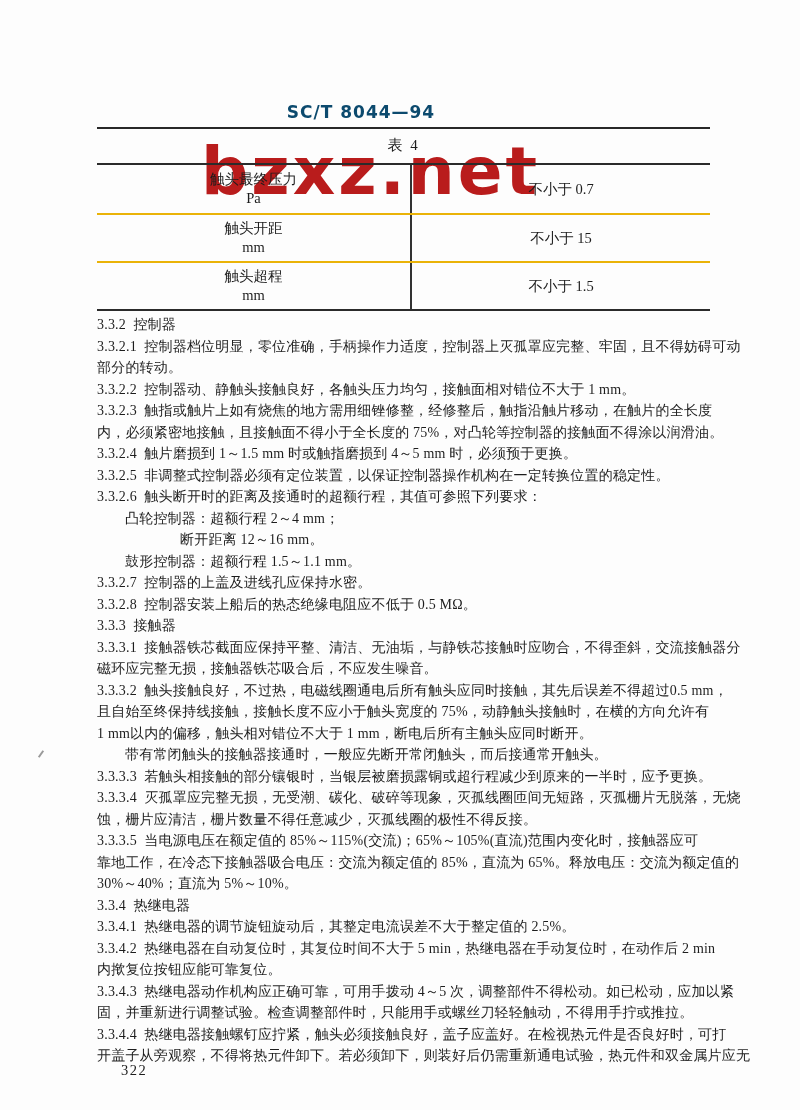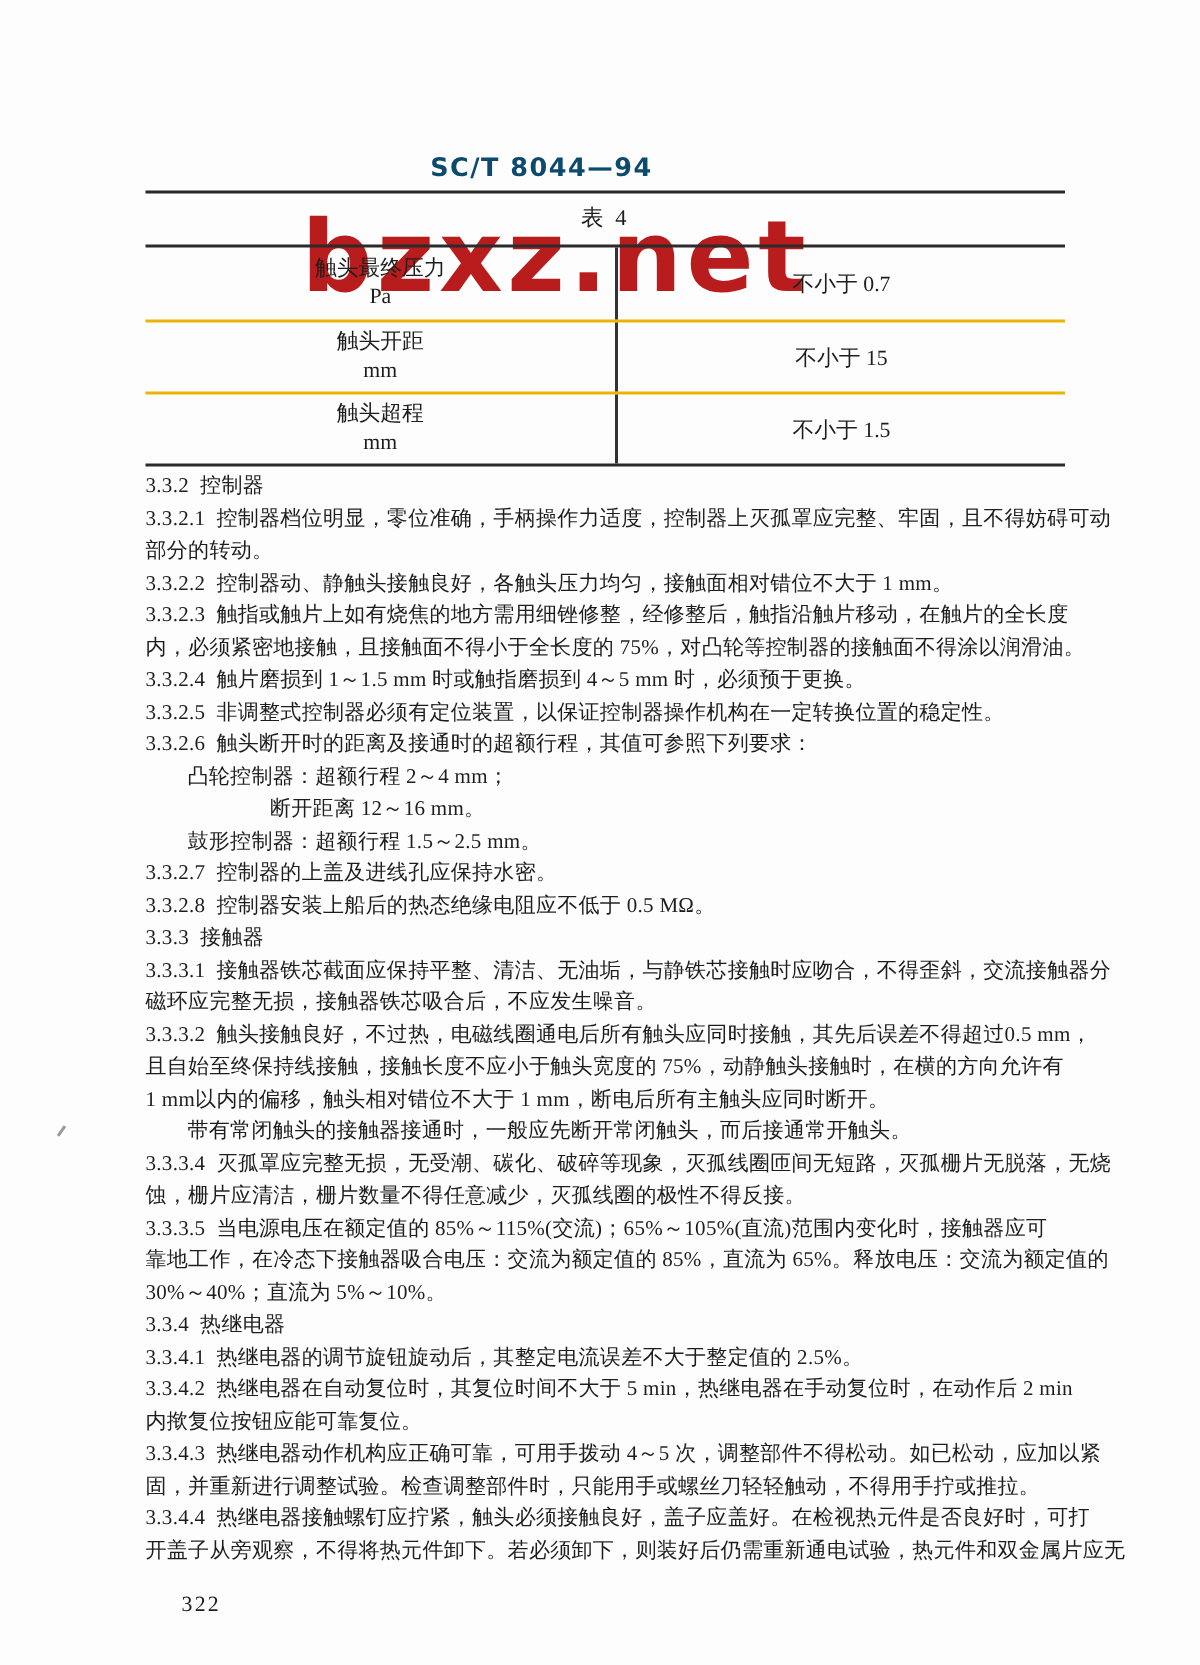--- a/index.html
+++ b/index.html
@@ -95,30 +95,31 @@
       <div class="t-line ind0">3.3.2.1  控制器档位明显，零位准确，手柄操作力适度，控制器上灭孤罩应完整、牢固，且不得妨碍可动</div>
       <div class="t-line ind0">部分的转动。</div>
       <div class="t-line ind0">3.3.2.2  控制器动、静触头接触良好，各触头压力均匀，接触面相对错位不大于 1 mm。</div>
       <div class="t-line ind0">3.3.2.3  触指或触片上如有烧焦的地方需用细锉修整，经修整后，触指沿触片移动，在触片的全长度</div>
       <div class="t-line ind0">内，必须紧密地接触，且接触面不得小于全长度的 75%，对凸轮等控制器的接触面不得涂以润滑油。</div>
       <div class="t-line ind0">3.3.2.4  触片磨损到 1～1.5 mm 时或触指磨损到 4～5 mm 时，必须预于更换。</div>
       <div class="t-line ind0">3.3.2.5  非调整式控制器必须有定位装置，以保证控制器操作机构在一定转换位置的稳定性。</div>
       <div class="t-line ind0">3.3.2.6  触头断开时的距离及接通时的超额行程，其值可参照下列要求：</div>
       <div class="t-line ind1">凸轮控制器：超额行程 2～4 mm；</div>
       <div class="t-line ind2">断开距离 12～16 mm。</div>
-      <div class="t-line ind1">鼓形控制器：超额行程 1.5～2.5 mm。</div>
+      <div class="t-line ind1">鼓形控制器：超额行程 1.5～1.1 mm。</div>
       <div class="t-line ind0">3.3.2.7  控制器的上盖及进线孔应保持水密。</div>
       <div class="t-line ind0">3.3.2.8  控制器安装上船后的热态绝缘电阻应不低于 0.5 MΩ。</div>
       <div class="t-line ind0">3.3.3  接触器</div>
       <div class="t-line ind0">3.3.3.1  接触器铁芯截面应保持平整、清洁、无油垢，与静铁芯接触时应吻合，不得歪斜，交流接触器分</div>
       <div class="t-line ind0">磁环应完整无损，接触器铁芯吸合后，不应发生噪音。</div>
       <div class="t-line ind0">3.3.3.2  触头接触良好，不过热，电磁线圈通电后所有触头应同时接触，其先后误差不得超过0.5 mm，</div>
       <div class="t-line ind0">且自始至终保持线接触，接触长度不应小于触头宽度的 75%，动静触头接触时，在横的方向允许有</div>
       <div class="t-line ind0">1 mm以内的偏移，触头相对错位不大于 1 mm，断电后所有主触头应同时断开。</div>
       <div class="t-line ind1">带有常闭触头的接触器接通时，一般应先断开常闭触头，而后接通常开触头。</div>
+      <div class="t-line ind0">3.3.3.3  若触头相接触的部分镶银时，当银层被磨损露铜或超行程减少到原来的一半时，应予更换。</div>
       <div class="t-line ind0">3.3.3.4  灭孤罩应完整无损，无受潮、碳化、破碎等现象，灭孤线圈匝间无短路，灭孤栅片无脱落，无烧</div>
       <div class="t-line ind0">蚀，栅片应清洁，栅片数量不得任意减少，灭孤线圈的极性不得反接。</div>
       <div class="t-line ind0">3.3.3.5  当电源电压在额定值的 85%～115%(交流)；65%～105%(直流)范围内变化时，接触器应可</div>
       <div class="t-line ind0">靠地工作，在冷态下接触器吸合电压：交流为额定值的 85%，直流为 65%。释放电压：交流为额定值的</div>
       <div class="t-line ind0">30%～40%；直流为 5%～10%。</div>
       <div class="t-line ind0">3.3.4  热继电器</div>
       <div class="t-line ind0">3.3.4.1  热继电器的调节旋钮旋动后，其整定电流误差不大于整定值的 2.5%。</div>
       <div class="t-line ind0">3.3.4.2  热继电器在自动复位时，其复位时间不大于 5 min，热继电器在手动复位时，在动作后 2 min</div>
       <div class="t-line ind0">内揿复位按钮应能可靠复位。</div>
       <div class="t-line ind0">3.3.4.3  热继电器动作机构应正确可靠，可用手拨动 4～5 次，调整部件不得松动。如已松动，应加以紧</div>

